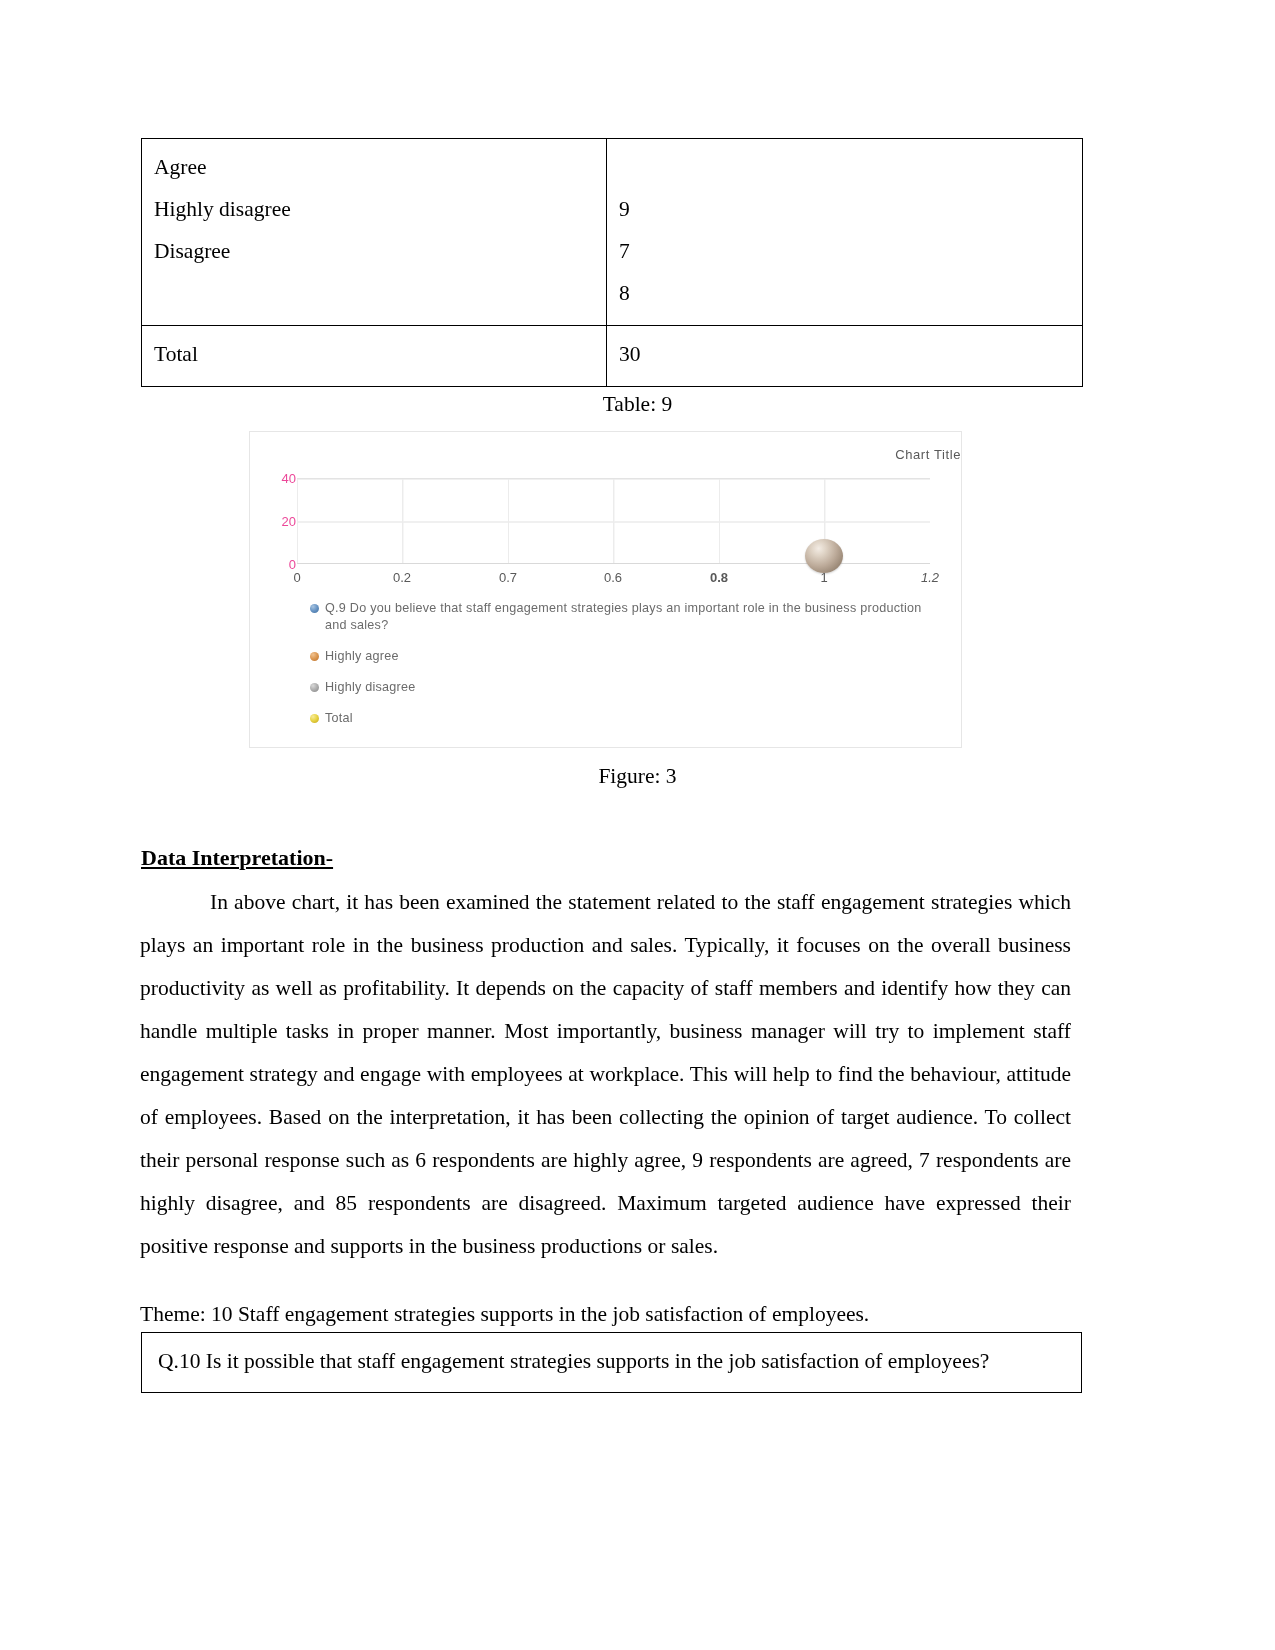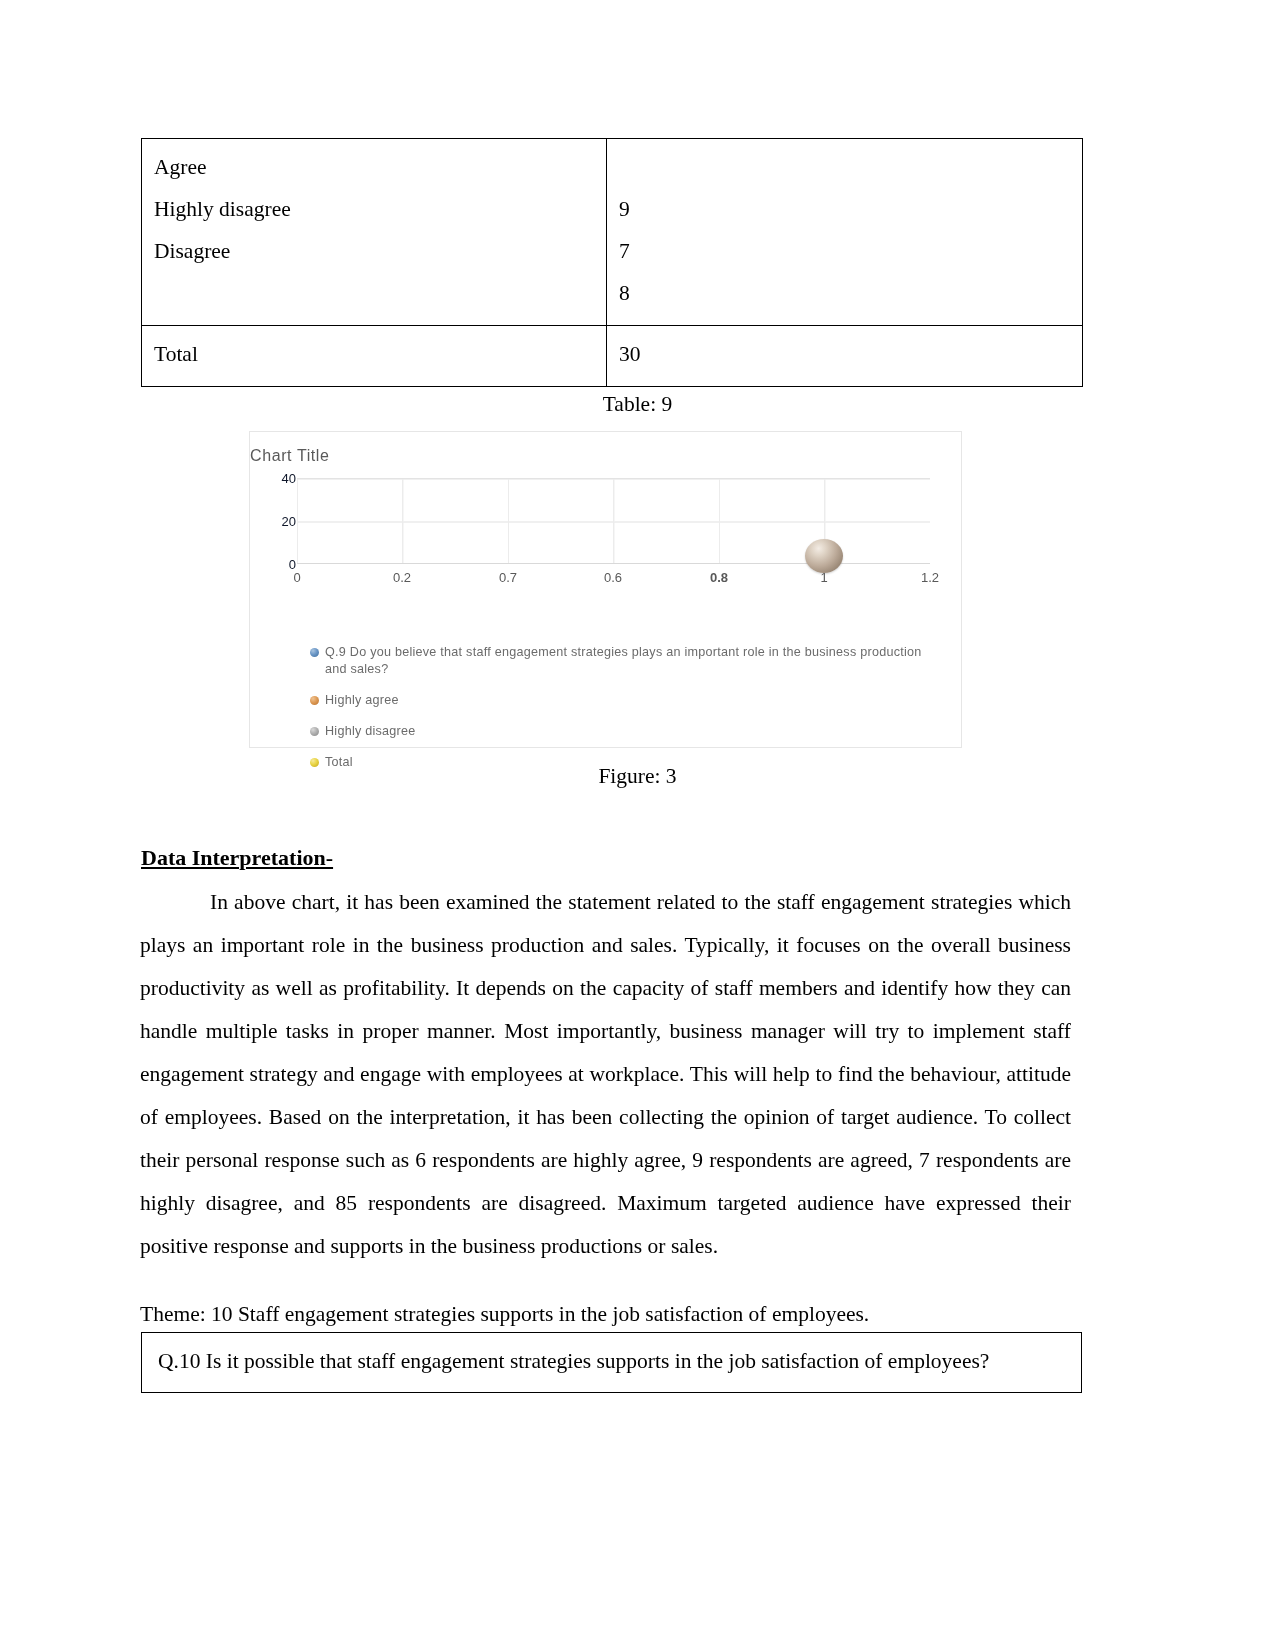--- a/index.html
+++ b/index.html
@@ -58,22 +58,22 @@
     position: absolute;
     left: 249px;
     top: 431px;
     width: 713px;
     height: 317px;
     border: 1px solid #e6e6e6;
     background: #ffffff;
     font-family: "Liberation Sans", sans-serif;
   }
   .chart-title {
-    text-align: left;
-    font-size: 16px;
+    text-align: right;
+    font-size: 13px;
     color: #595959;
     letter-spacing: 0.6px;
     margin-top: 15px;
     font-family: "Liberation Sans", sans-serif;
   }
   .plot-wrap {
     position: absolute;
     left: 0; top: 46px;
     width: 713px;
     height: 115px;
@@ -81,21 +81,21 @@
   .y-labels {
     position: absolute;
     left: 0; top: 0;
     width: 46px;
     height: 86px;
   }
   .y-label {
     position: absolute;
     right: 0;
     font-size: 13px;
-    color: #0f172a;
+    color: #ec4899;
     transform: translateY(-50%);
     font-family: "Liberation Sans", sans-serif;
   }
   .plot-area {
     position: absolute;
     left: 47px;
     top: 0;
     width: 633px;
     height: 86px;
     border-top: 1px solid #e3e3e3;
@@ -139,21 +139,20 @@
     font-size: 13px;
     color: #595959;
     transform: translateX(-50%);
     font-family: "Liberation Sans", sans-serif;
   }
   .legend {
     position: absolute;
     left: 60px;
     top: 168px;
     width: 630px;
-    margin-top: 44px;
   }
   .legend-item {
     display: flex;
     align-items: flex-start;
     margin-bottom: 14px;
   }
   .legend-marker {
     flex: 0 0 auto;
     width: 9px; height: 9px;
     border-radius: 50%;
@@ -263,21 +262,21 @@
         <div class="bubble" style="left:527px; top:77px;"></div>
       </div>
 
       <div class="x-labels">
         <div class="x-label" style="left:0px;">0</div>
         <div class="x-label" style="left:105px;">0.2</div>
         <div class="x-label" style="left:211px;">0.7</div>
         <div class="x-label" style="left:316px;">0.6</div>
         <div class="x-label" style="left:422px;font-weight:bold;">0.8</div>
         <div class="x-label" style="left:527px;">1</div>
-        <div class="x-label" style="left:633px;">1.2</div>
+        <div class="x-label" style="left:633px;font-style:italic;">1.2</div>
       </div>
     </div>
 
     <div class="legend">
       <div class="legend-item">
         <span class="legend-marker" style="background:radial-gradient(circle at 34% 30%, #a8c4e0 0%, #6b97c6 45%, #3d6d9e 100%);"></span>
         <span class="legend-text">Q.9 Do you believe that staff engagement strategies plays an important role in the business production and sales?</span>
       </div>
       <div class="legend-item">
         <span class="legend-marker" style="background:radial-gradient(circle at 34% 30%, #f0c392 0%, #dd9a55 45%, #b9702b 100%);"></span>

